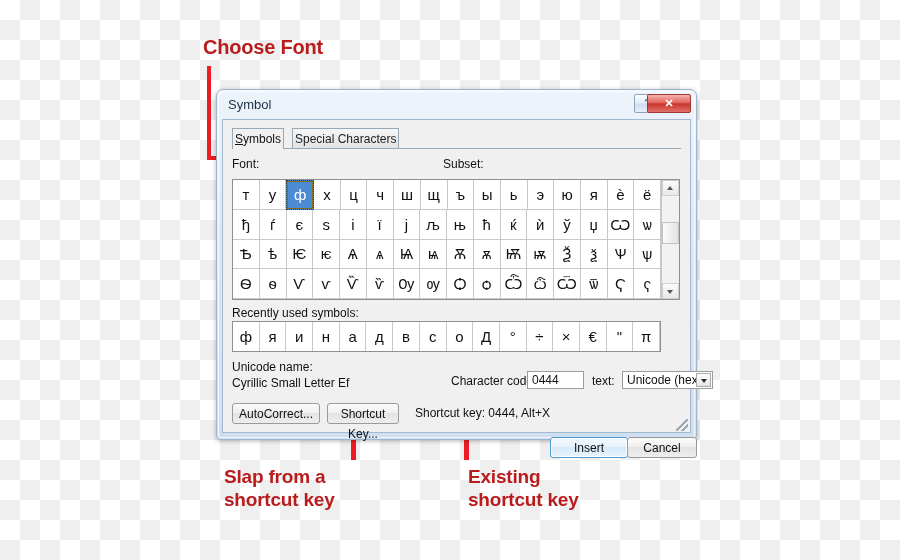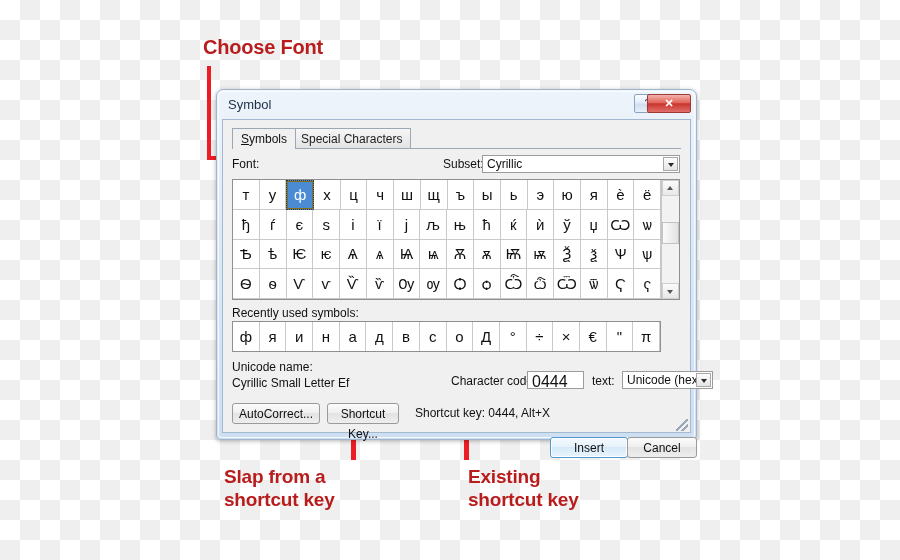--- a/index.html
+++ b/index.html
@@ -109,21 +109,21 @@
 
   
   #tabstrip {
     position: absolute;
     left: 9px; top: 8px; right: 9px; height: 20px;
     border-bottom: 1px solid #9aa7b4;
   }
   .tab {
     position: absolute; top: 0;
     height: 20px;
-    padding: 0 8px;
+    padding: 0 2px;
     font-size: 12px;
     color: #111;
     line-height: 20px;
     border: 1px solid #9aa7b4;
     border-bottom: none;
     box-sizing: border-box;
     cursor: default;
   }
   .tab.active {
     background: #f0f0f0;
@@ -262,21 +262,21 @@
   #uni-name { position: absolute; left: 9px; top: 256px; }
   #charcode-label { position: absolute; left: 228px; top: 254px; }
   #charcode-field {
     position: absolute;
     left: 304px; top: 251px;
     width: 57px; height: 18px;
     border: 1px solid #9b9b9b;
     background: #ffffff;
     box-sizing: border-box;
   }
-  #charcode-field .val { position: absolute; left: 4px; top: 1px; font-size: 16px; color: #111; }
+  #charcode-field .val { position: absolute; left: 4px; top: 1px; font-size: 12px; color: #111; }
   #from-label { position: absolute; left: 369px; top: 254px; }
   #from-combo { left: 399px; top: 251px; width: 91px; }
 
   
   .btn {
     position: absolute;
     height: 21px;
     border: 1px solid #9a9a9a;
     border-radius: 3px;
     background: linear-gradient(to bottom, #fbfbfb 0%, #f0f0f0 45%, #e3e3e3 50%, #eeeeee 100%);
@@ -326,24 +326,20 @@
   <div id="client">
 
     <div id="tabstrip">
       <div class="tab active" id="tab-symbols"><span class="u">S</span><span>ymbols</span></div>
       <div class="tab inactive" id="tab-special"><span>Special Characters</span></div>
     </div>
 
     <div class="row-label" id="font-label">Font:</div>
 
     <div class="row-label" id="subset-label">Subset:</div>
-    <div class="combo" id="subset-combo">
-      <div class="val">Cyrillic</div>
-      <div class="arrowbtn"></div>
-    </div>
 
     <div id="gridwrap">
       <div id="grid">
           <div class="grid-row">
             <div class="cell">т</div>
             <div class="cell">у</div>
             <div class="cell sel">ф</div>
             <div class="cell">х</div>
             <div class="cell">ц</div>
             <div class="cell">ч</div>

